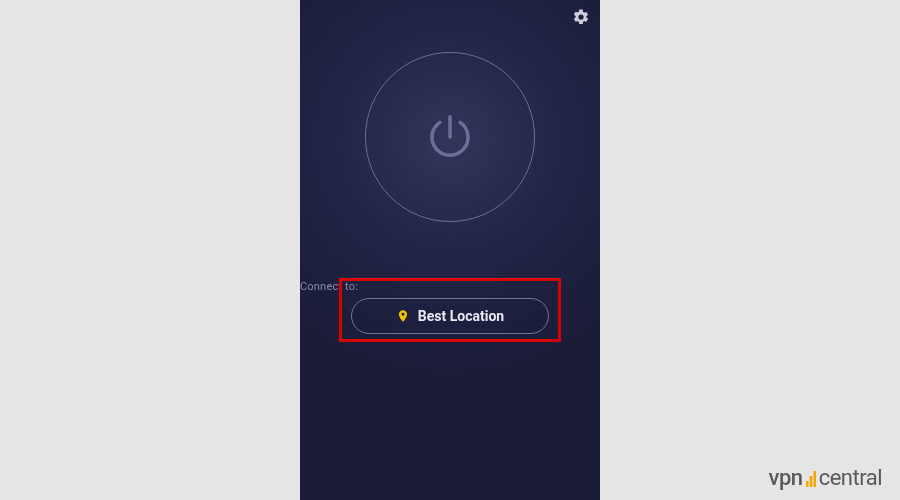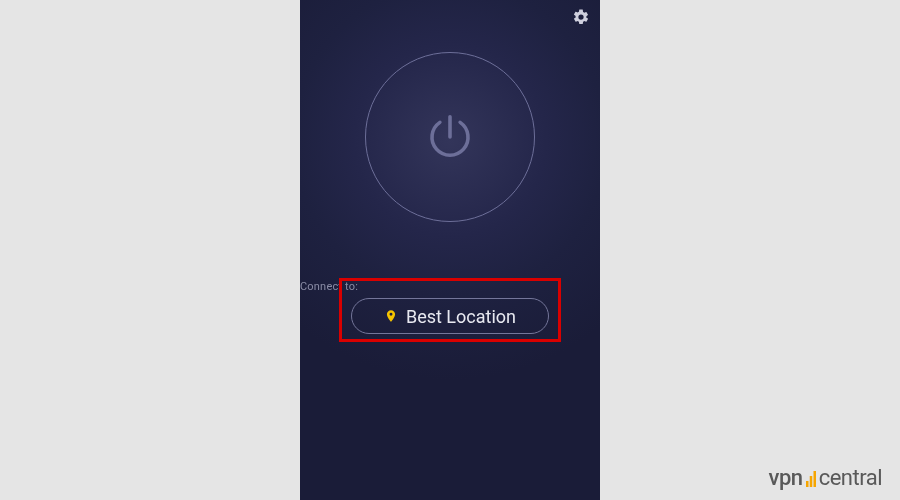--- a/index.html
+++ b/index.html
@@ -72,21 +72,22 @@
     .pin-icon {
       width: 14px;
       height: 18px;
       display: flex;
       align-items: center;
       justify-content: center;
     }
     .pin-icon svg { display: block; }
     .location-text {
       color: #e8e9f1;
-      font-size: 18px;
+      font-size: 14px;
+      font-weight: bold;
     }
     .highlight-box {
       position: absolute;
       top: 278px;
       left: 39px;
       width: 222px;
       height: 64px;
       border: 3px solid #d90000;
       pointer-events: none;
     }

